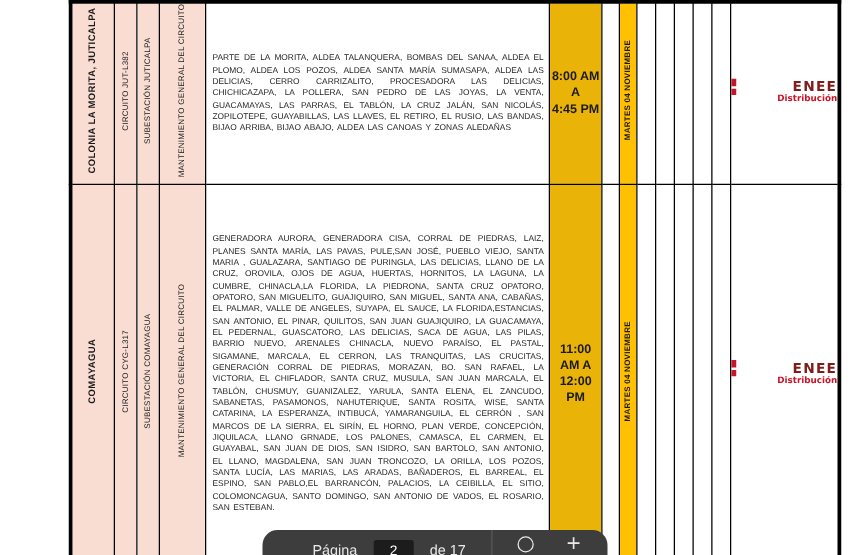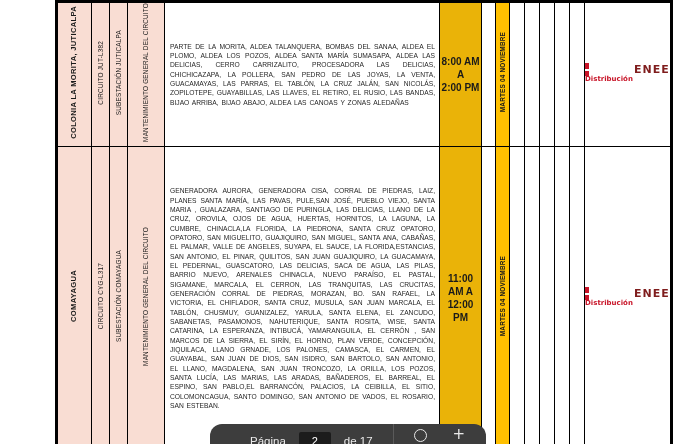--- a/index.html
+++ b/index.html
@@ -21,21 +21,21 @@
   td.c-day.orange{background:#ffc000;}
   td.c-day .vert{font-weight:bold;font-size:6.4px;letter-spacing:.2px;}
   td.c-logo{background:#fff;}
   .enee{display:inline-block;text-align:left;}
   .enee-top{display:flex;align-items:center;}
   .enee-flag{display:flex;flex-direction:column;margin-right:1px;}
   .enee-flag .fa{width:4px;height:6px;background:#c81428;}
   .enee-flag .fb{width:4px;height:5px;background:#c81428;margin-top:2px;}
   .enee-word{color:#7f1d1d;font-weight:bold;font-size:11px;letter-spacing:1px;
              font-family:"DejaVu Sans",sans-serif;line-height:13px;margin-left:44px;}
-  .enee-sub{color:#c81428;font-weight:bold;font-size:7px;text-align:left;margin-top:-1px;
+  .enee-sub{color:#c81428;font-weight:bold;font-size:7px;text-align:right;margin-top:-1px;
             font-family:"DejaVu Sans",sans-serif;}
   
   .toolbar{position:absolute;left:210px;top:424px;width:276px;height:34px;background:#3d3d3d;
            border-radius:12px;display:flex;align-items:center;color:#e9e9e9;font-size:11.5px;}
   .tb-label{margin-left:40px;}
   .page-box{background:#1c1c1c;color:#fff;padding:3px 11px;margin-left:13px;border-radius:2px;
             font-size:11px;min-width:10px;text-align:center;}
   .tb-of{margin-left:13px;}
   .tb-div{width:1px;height:34px;background:#5a5a5a;margin-left:20px;}
   .lens{width:11px;height:11px;border:1.7px solid #e9e9e9;border-radius:50%;
@@ -69,21 +69,21 @@
       <tr style="height:108px">
         <td class="pink c-zone"><span class="vert">COLONIA LA MORITA, JUTICALPA</span></td>
         <td class="pink c-mid"><span class="vert">CIRCUITO JUT-L382</span></td>
         <td class="pink c-mid"><span class="vert">SUBESTACIÓN JUTICALPA</span></td>
         <td class="pink c-mid"><span class="vert">MANTENIMIENTO GENERAL DEL CIRCUITO</span></td>
         <td class="c-areas">
             <div class="areas-text">PARTE DE LA MORITA, ALDEA TALANQUERA, BOMBAS DEL SANAA, ALDEA EL PLOMO, ALDEA LOS POZOS, ALDEA SANTA MARÍA SUMASAPA, ALDEA LAS DELICIAS, CERRO CARRIZALITO, PROCESADORA LAS DELICIAS, CHICHICAZAPA, LA POLLERA, SAN PEDRO DE LAS JOYAS, LA VENTA, GUACAMAYAS, LAS PARRAS, EL TABLÓN, LA CRUZ JALÁN, SAN NICOLÁS, ZOPILOTEPE, GUAYABILLAS, LAS LLAVES, EL RETIRO, EL RUSIO, LAS BANDAS, BIJAO ARRIBA, BIJAO ABAJO, ALDEA LAS CANOAS Y ZONAS ALEDAÑAS</div>
           </td>
         <td class="c-time">
           <div>8:00 AM A</div>
-          <div>2:00 PM</div>
+          <div>4:45 PM</div>
         </td>
         <td class="c-day"></td>
         <td class="c-day orange"><span class="vert">MARTES 04 NOVIEMBRE</span></td>
         <td class="c-day"></td>
         <td class="c-day"></td>
         <td class="c-day"></td>
         <td class="c-day"></td>
         <td class="c-day"></td>
         <td class="c-logo">
           <div class="enee">

